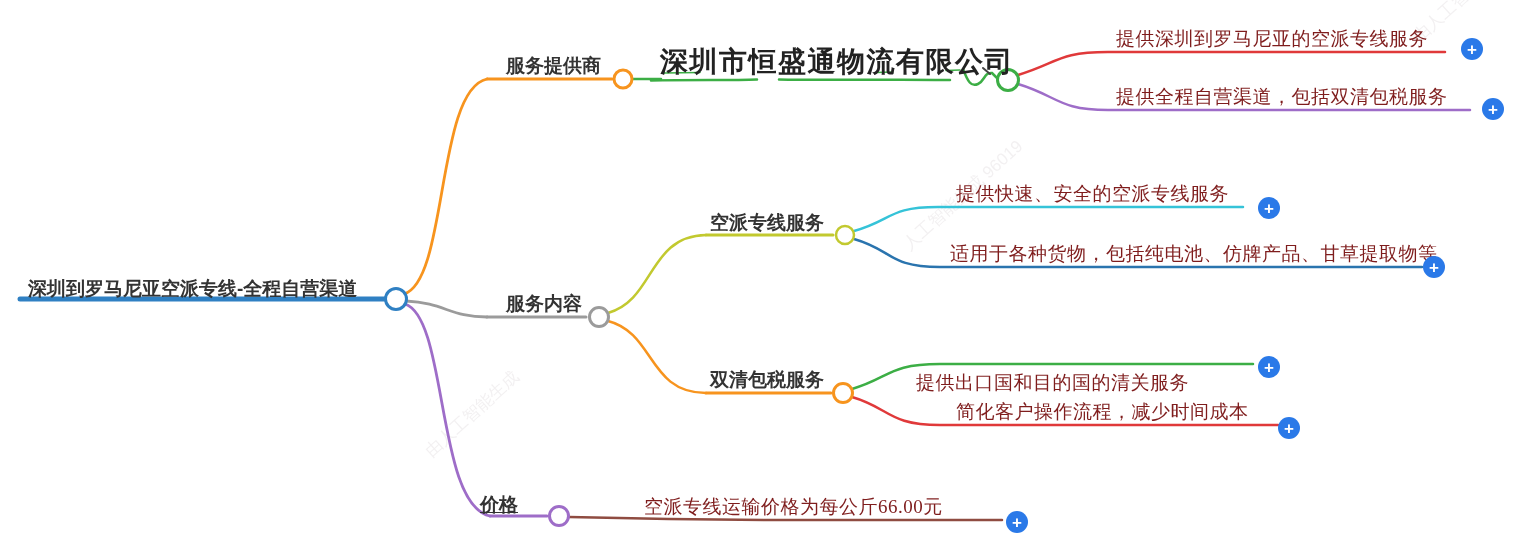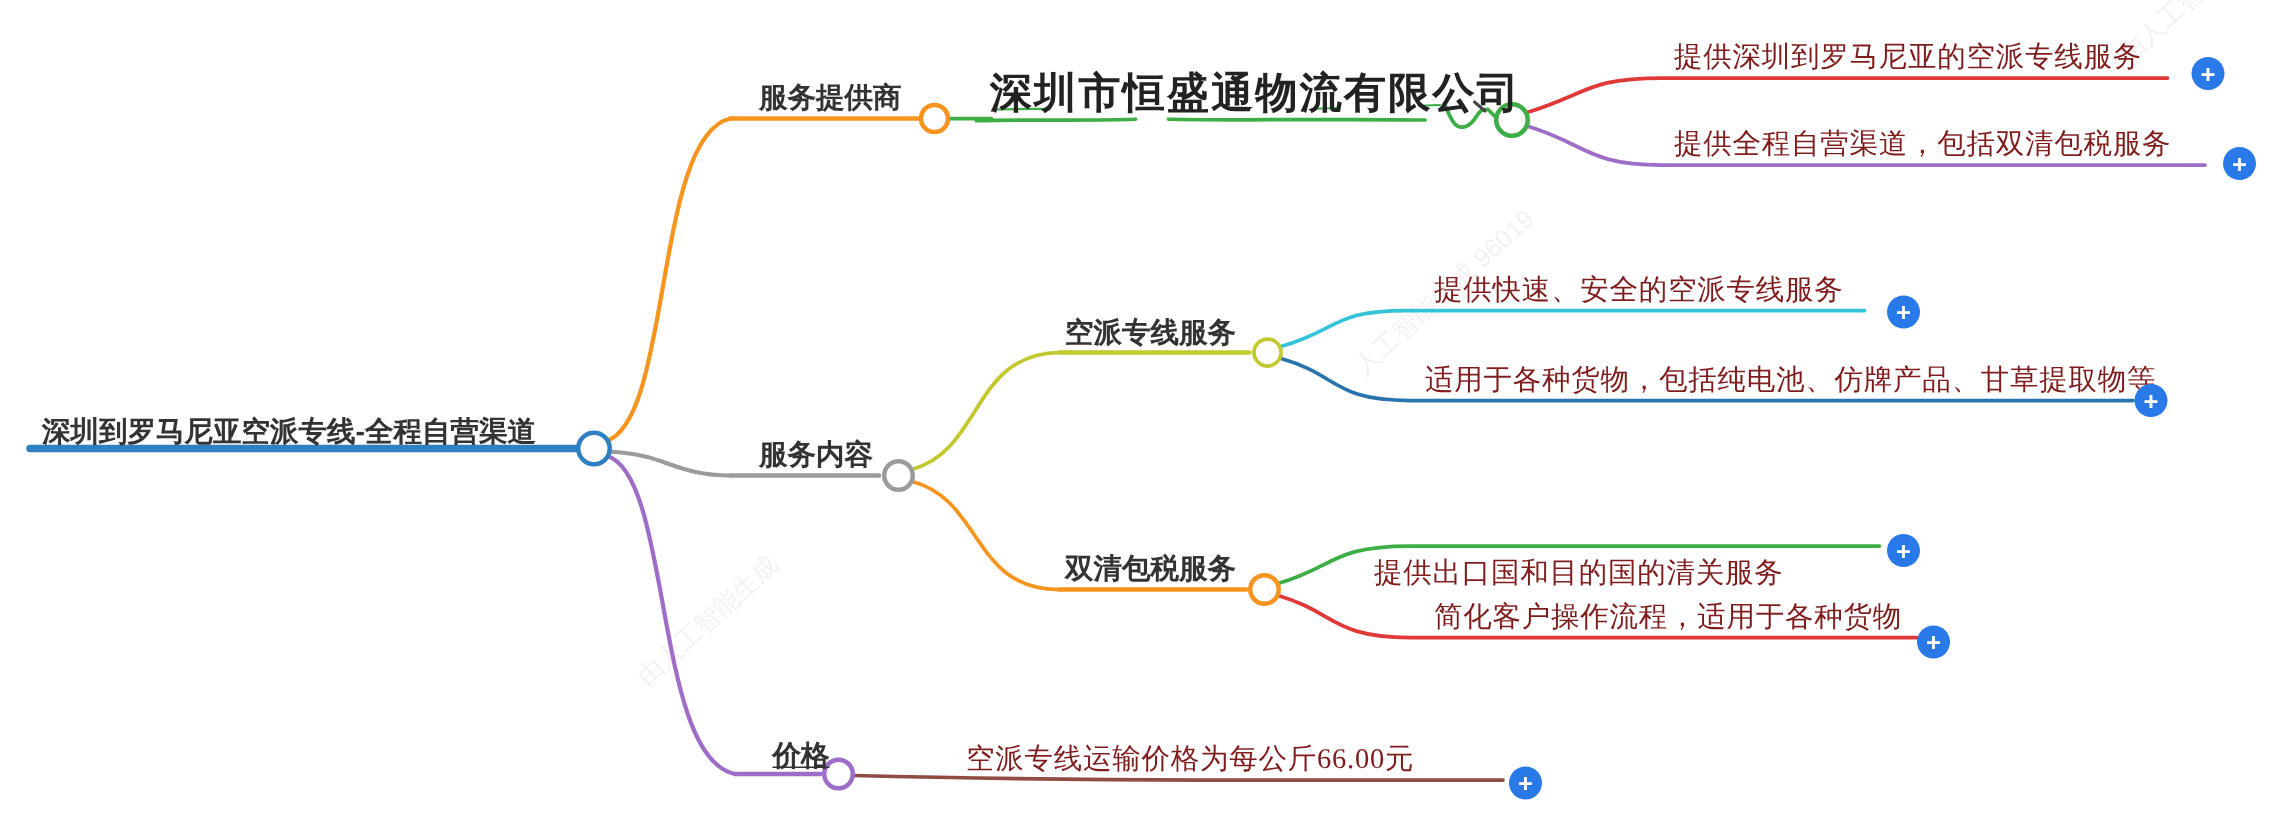--- a/index.html
+++ b/index.html
@@ -94,23 +94,23 @@
   <div class="label branch-label" style="left:710px;top:212px;">空派专线服务</div>
 
   <div class="label leaf-label" style="left:956px;top:183px;">提供快速、安全的空派专线服务</div>
 
   <div class="label leaf-label" style="left:950px;top:243px;">适用于各种货物，包括纯电池、仿牌产品、甘草提取物等</div>
 
   <div class="label branch-label" style="left:710px;top:369px;">双清包税服务</div>
 
   <div class="label leaf-label" style="left:916px;top:340px;margin-top:32px;">提供出口国和目的国的清关服务</div>
 
-  <div class="label leaf-label" style="left:956px;top:401px;">简化客户操作流程，适用于各种货物</div>
+  <div class="label leaf-label" style="left:956px;top:401px;">简化客户操作流程，减少时间成本</div>
 
-  <div class="label branch-label" style="left:515px;top:494px;text-decoration:underline;">价格</div>
+  <div class="label branch-label" style="left:480px;top:494px;text-decoration:underline;">价格</div>
 
   <div class="label leaf-label" style="left:644px;top:496px;">空派专线运输价格为每公斤66.00元</div>
 
   <div class="plus" style="left: 1461px; top: 38px; background: rgb(42, 121, 232);">+</div>
   <div class="plus" style="left: 1482px; top: 98px; background: rgb(42, 121, 232);">+</div>
   <div class="plus" style="left: 1258px; top: 197px; background: rgb(42, 121, 232);">+</div>
   <div class="plus" style="left: 1423px; top: 256px; background: rgb(42, 121, 232);">+</div>
   <div class="plus" style="left: 1258px; top: 356px; background: rgb(42, 121, 232);">+</div>
   <div class="plus" style="left: 1278px; top: 417px; background: rgb(42, 121, 232);">+</div>
   <div class="plus" style="left: 1006px; top: 511px; background: rgb(42, 121, 232);">+</div>

